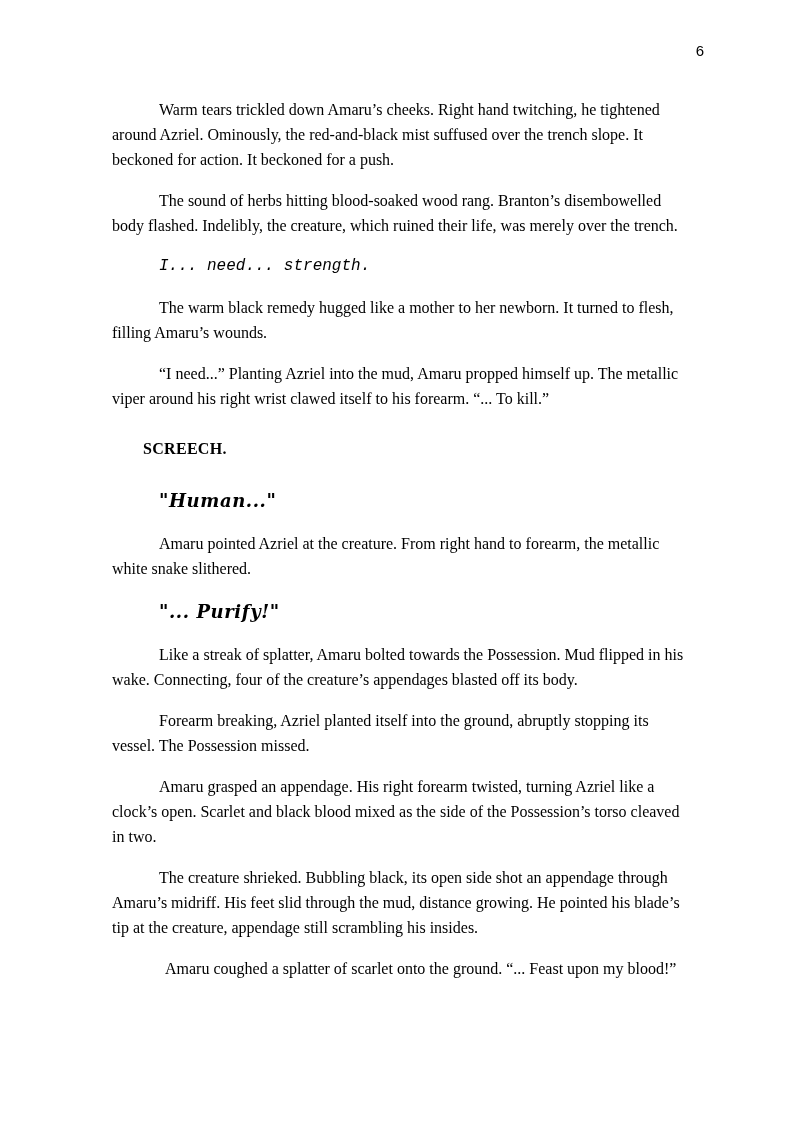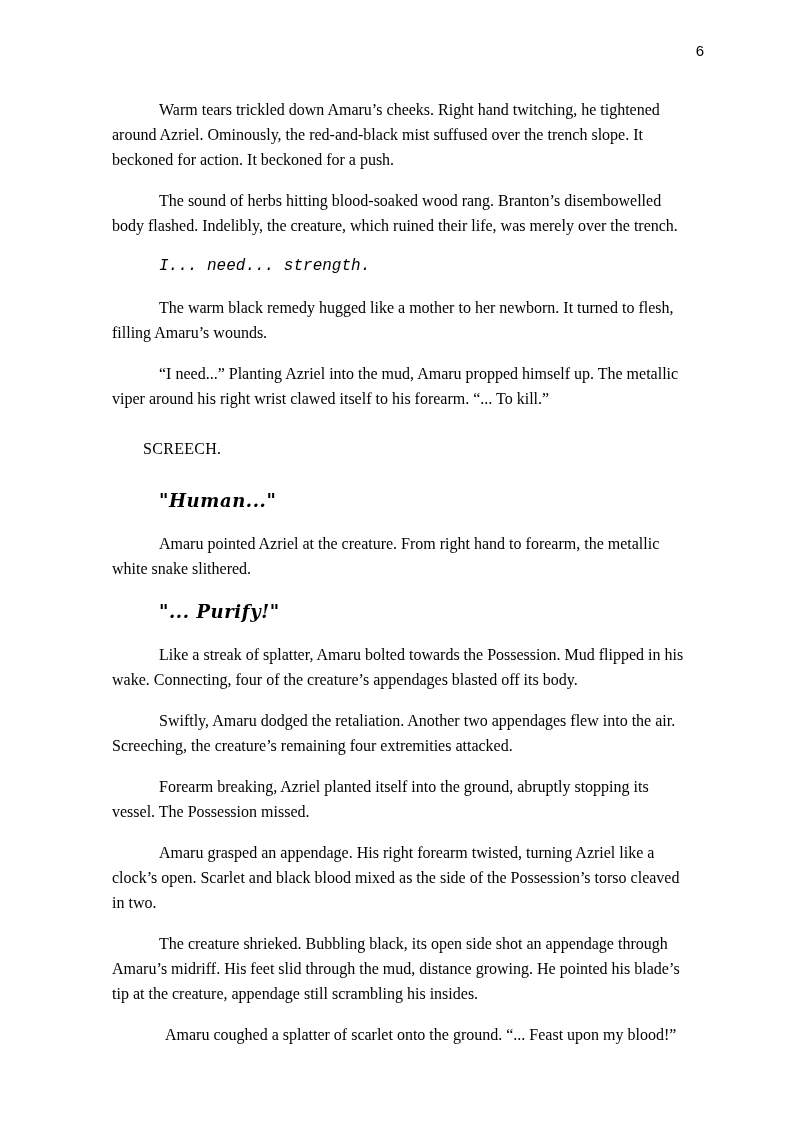--- a/index.html
+++ b/index.html
@@ -34,21 +34,21 @@
   p.para {
     margin: 16px;
     padding: 0;
     text-indent: 47px;
   }
   p.italic {
     font-style: italic;
     font-family: Liberation Mono, monospace;
   }
   p.bold {
-    font-weight: 400;
+    font-weight: 700;
     margin: 25px 0;
     letter-spacing: 0.3px;
   }
   p.script {
     font-family: "DejaVu Serif", serif;
     font-style: italic;
     font-weight: 700;
     font-size: 18px;
     line-height: 29px;
     letter-spacing: 0.6px;
@@ -67,19 +67,18 @@
     <p class="para">Warm tears trickled down Amaru’s cheeks. Right hand twitching, he tightened around Azriel. Ominously, the red-and-black mist suffused over the trench slope. It beckoned for action. It beckoned for a push.</p>
     <p class="para">The sound of herbs hitting blood-soaked wood rang. Branton’s disembowelled body flashed. Indelibly, the creature, which ruined their life, was merely over the trench.</p>
     <p class="para italic">I... need... strength.</p>
     <p class="para">The warm black remedy hugged like a mother to her newborn. It turned to flesh, filling Amaru’s wounds.</p>
     <p class="para">“I need...” Planting Azriel into the mud, Amaru propped himself up. The metallic viper around his right wrist clawed itself to his forearm. “... To kill.”</p>
     <p class="para bold">SCREECH.</p>
     <p class="para script">"Human..."</p>
     <p class="para">Amaru pointed Azriel at the creature. From right hand to forearm, the metallic white snake slithered.</p>
     <p class="para script">"... Purify!"</p>
     <p class="para">Like a streak of splatter, Amaru bolted towards the Possession. Mud flipped in his wake. Connecting, four of the creature’s appendages blasted off its body.</p>
-    <p class="para">Swiftly, Amaru dodged the retaliation. Another two appendages flew into the air. Screeching, the creature’s remaining four extremities attacked.</p>
     <p class="para">Forearm breaking, Azriel planted itself into the ground, abruptly stopping its vessel. The Possession missed.</p>
     <p class="para">Amaru grasped an appendage. His right forearm twisted, turning Azriel like a clock’s open. Scarlet and black blood mixed as the side of the Possession’s torso cleaved in two.</p>
     <p class="para">The creature shrieked. Bubbling black, its open side shot an appendage through Amaru’s midriff. His feet slid through the mud, distance growing. He pointed his blade’s tip at the creature, appendage still scrambling his insides.</p>
     <p class="para deep">Amaru coughed a splatter of scarlet onto the ground. “... Feast upon my blood!”</p>
   </div>
 </div>
 
 </body></html>

